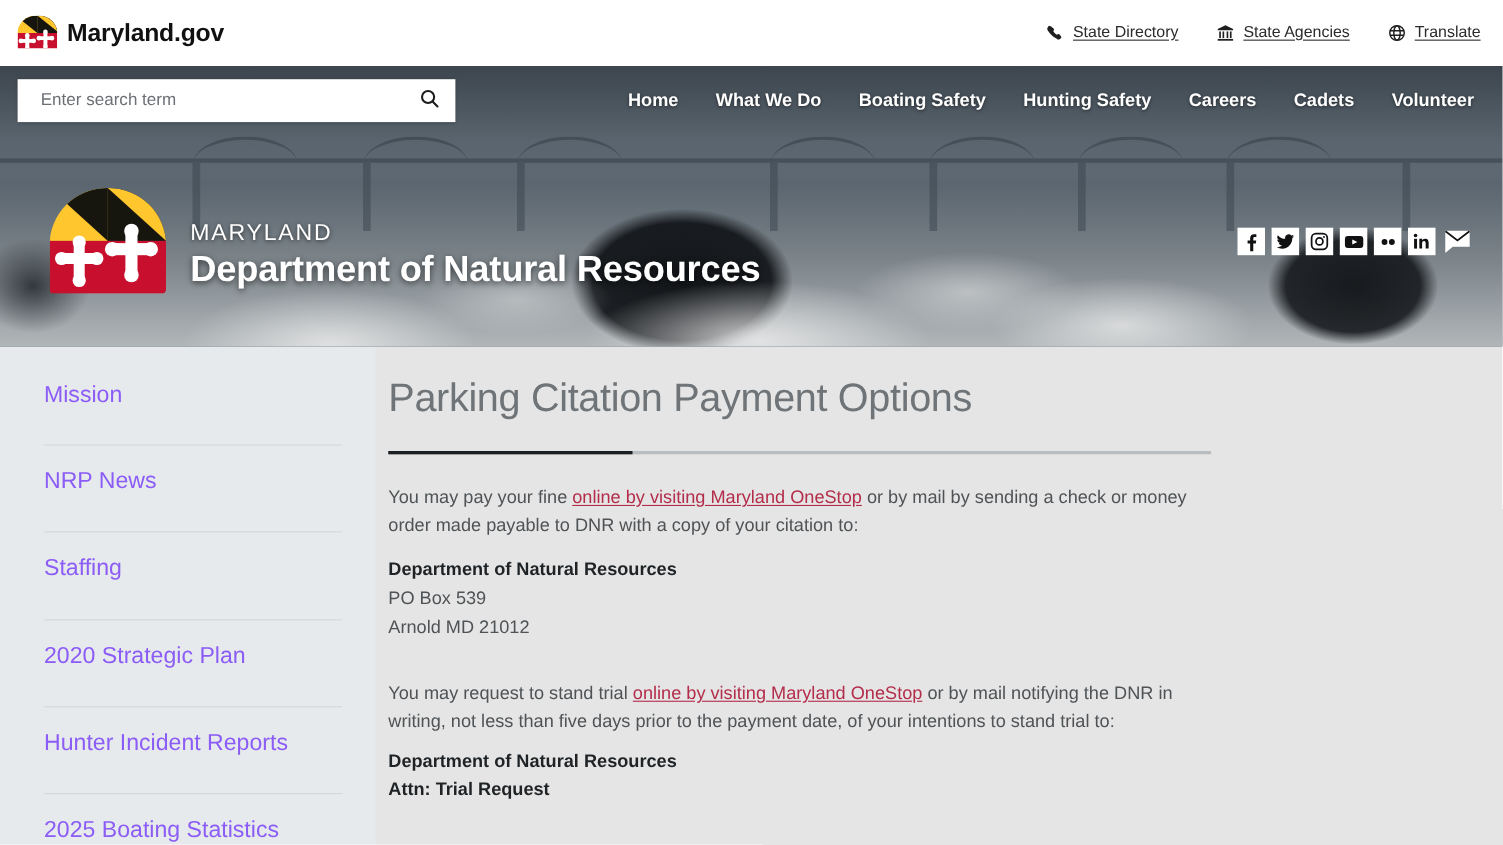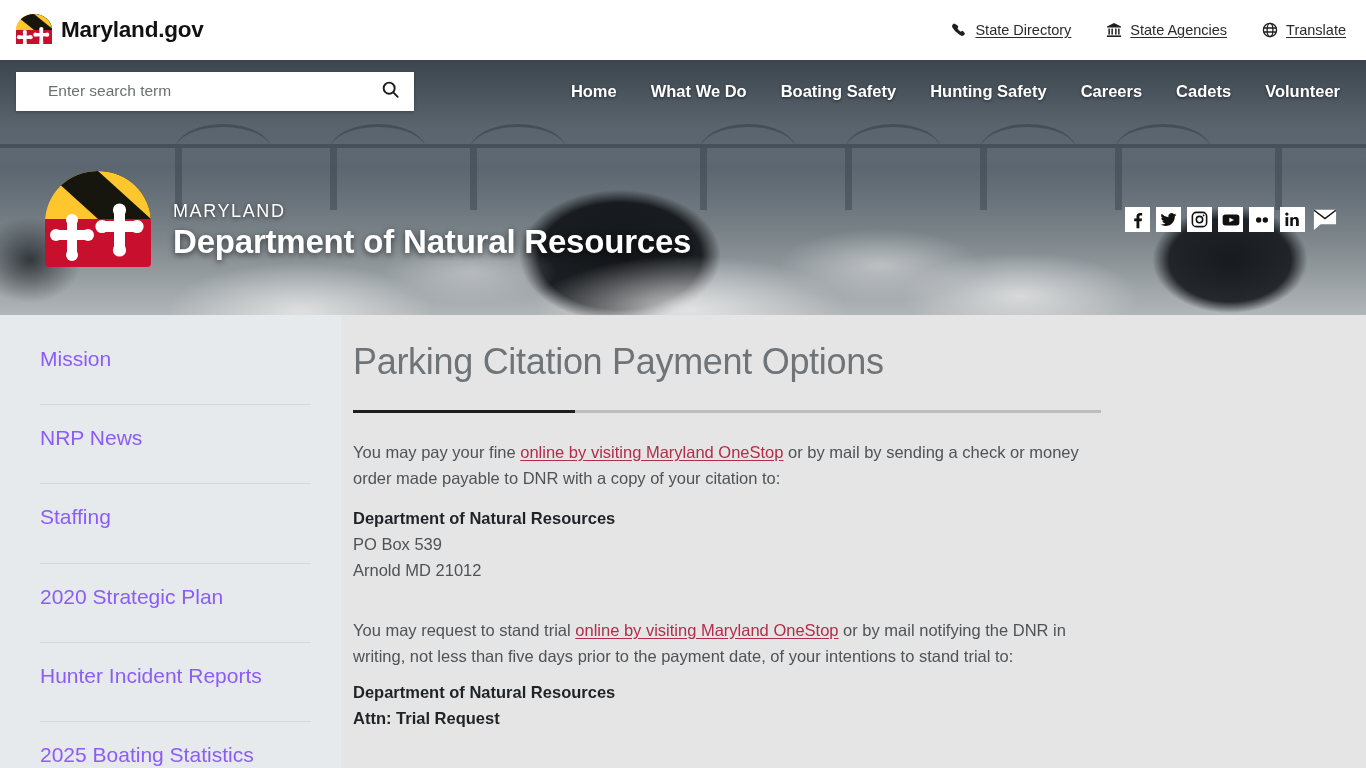--- a/index.html
+++ b/index.html
@@ -129,21 +129,21 @@
     align-items: center;
     z-index: 12;
   }
   .searchbox {
     margin-left: 16px;
     width: 398px;
     height: 39px;
     background: #fff;
     display: flex;
     align-items: center;
-    padding: 0 12px 0 30px;
+    padding: 0 12px 0 19px;
     box-shadow: 0 1px 3px rgba(0,0,0,.25);
   }
   .searchbox input {
     flex: 1;
     border: 0;
     outline: 0;
     font-size: 15.5px;
     color: #444;
     font-family: "Liberation Sans", sans-serif;
     background: transparent;
@@ -183,21 +183,21 @@
   }
   .seal {
     width: 106px; height: 96px;
     position: relative;
     border-radius: 52px 52px 4px 4px;
     overflow: hidden;
     flex: none;
   }
   .agency-txt .eyebrow {
     color: #fff;
-    font-size: 18px;
+    font-size: 21px;
     letter-spacing: 1.6px;
     font-weight: 400;
     text-shadow: 0 1px 4px rgba(0,0,0,.6);
     margin-bottom: 2px;
     margin-top: 24px;
   }
   .agency-txt .title {
     color: #fff;
     font-size: 33px;
     font-weight: 700;

